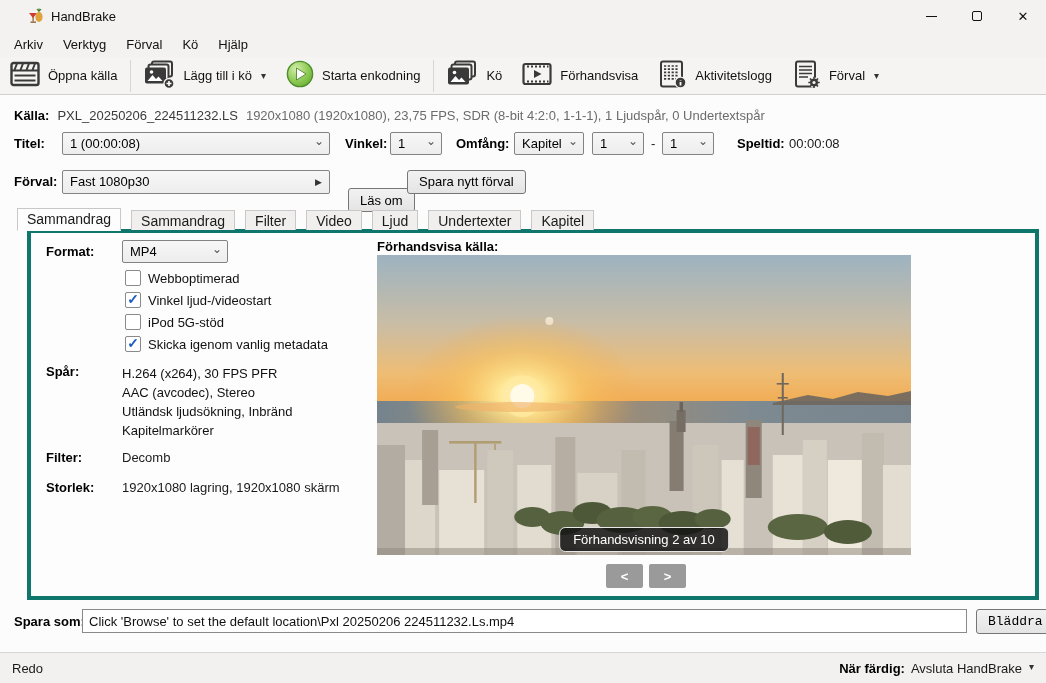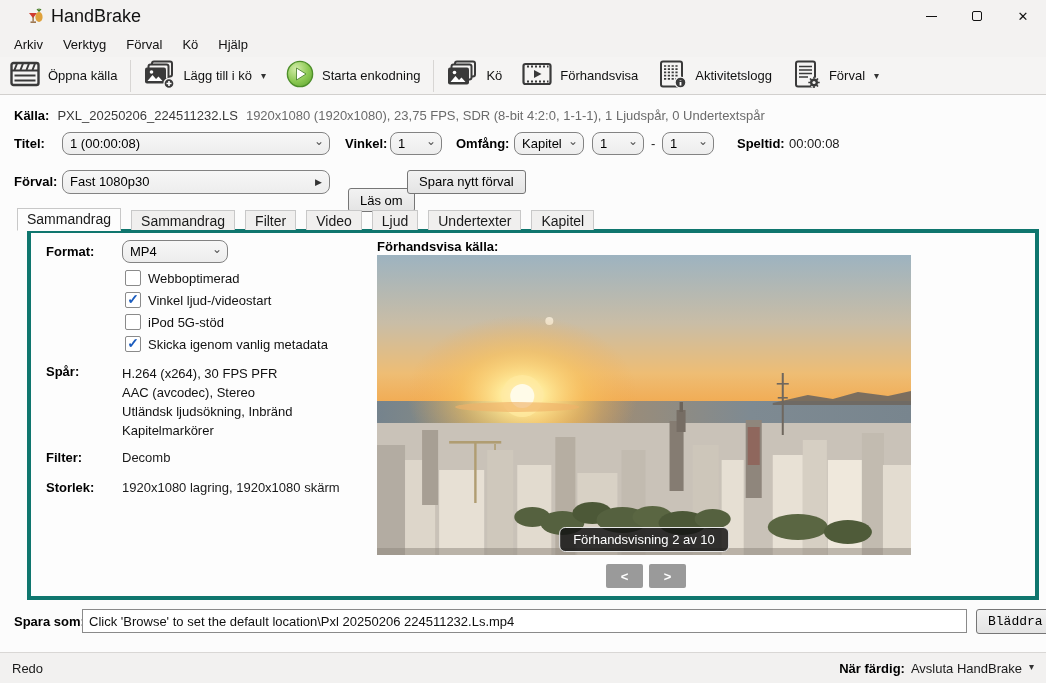--- a/index.html
+++ b/index.html
@@ -6,21 +6,21 @@
   html,body { background:#ddd; }
   body { font-family:"Liberation Sans", sans-serif; }
   #window {
     position:relative; width:1046px; height:683px; margin:0 auto;
     background:#fcfcfc; outline:1px solid #999; overflow:hidden;
     font-size:13px; color:#1a1a1a;
   }
   
   .titlebar { position:absolute; left:0; top:0; width:1046px; height:32px; background:#f3f2f1; display:flex; align-items:center; }
   .titlebar .app-icon { margin-left:27px; width:17px; height:17px; display:inline-block; }
-  .titlebar .title-text { margin-left:7px; font-size:18px; color:#111; }
+  .titlebar .title-text { margin-left:7px; font-size:13px; color:#111; }
   .win-controls { position:absolute; right:0; top:0; height:32px; display:flex; }
   .win-btn { width:46px; height:32px; display:flex; align-items:center; justify-content:center; font-size:13px; color:#111; cursor:default; }
   .win-btn.min span { display:block; width:11px; height:1px; background:#111; }
   .win-btn.max span { display:block; width:10px; height:10px; border:1px solid #111; border-radius:2px; }
   
   .menubar { position:absolute; left:0; top:32px; width:1046px; height:25px; background:#f3f2f1; display:flex; align-items:center; padding-left:4px; }
   .menu-item { padding:3px 10px; font-size:13px; color:#111; }
   
   .toolbar { position:absolute; left:0; top:57px; width:1046px; height:38px; background:#f5f4f3; border-bottom:1px solid #d2d0ce; display:flex; align-items:center; }
   .tb-item { display:flex; align-items:center; gap:8px; padding:4px 10px; height:34px; }
@@ -28,21 +28,21 @@
   .tb-sep { width:1px; height:32px; background:#d8d6d4; margin:0 3px; }
   .caret { font-size:10px; color:#333; margin-left:1px; }
   
   .lab { font-weight:bold; color:#000; }
   .row { position:absolute; display:flex; align-items:center; }
   .src-row { left:14px; top:106px; height:18px; gap:8px; }
   .src-file { color:#3a3a3a; }
   .src-details { color:#6b6b6b; }
   .combo {
     position:relative; display:flex; align-items:center;
-    background:linear-gradient(#f7f7f7,#ededed); border:1px solid #838383; border-radius:8px;
+    background:linear-gradient(#f7f7f7,#ededed); border:1px solid #838383; border-radius:2px;
     padding:0 20px 0 7px; font-size:13px; color:#000; height:23px;
   }
   .combo .chev { position:absolute; right:5px; top:1px; font-size:12px; color:#555; }
   .combo .rarr { position:absolute; right:7px; font-size:9px; color:#333; }
   .btn {
     display:inline-flex; align-items:center; justify-content:center;
     background:linear-gradient(#f2f2f2,#e4e4e4); border:1px solid #767676; border-radius:3px;
     font-size:13px; color:#000; height:24px; padding:0 11px;
   }
   

